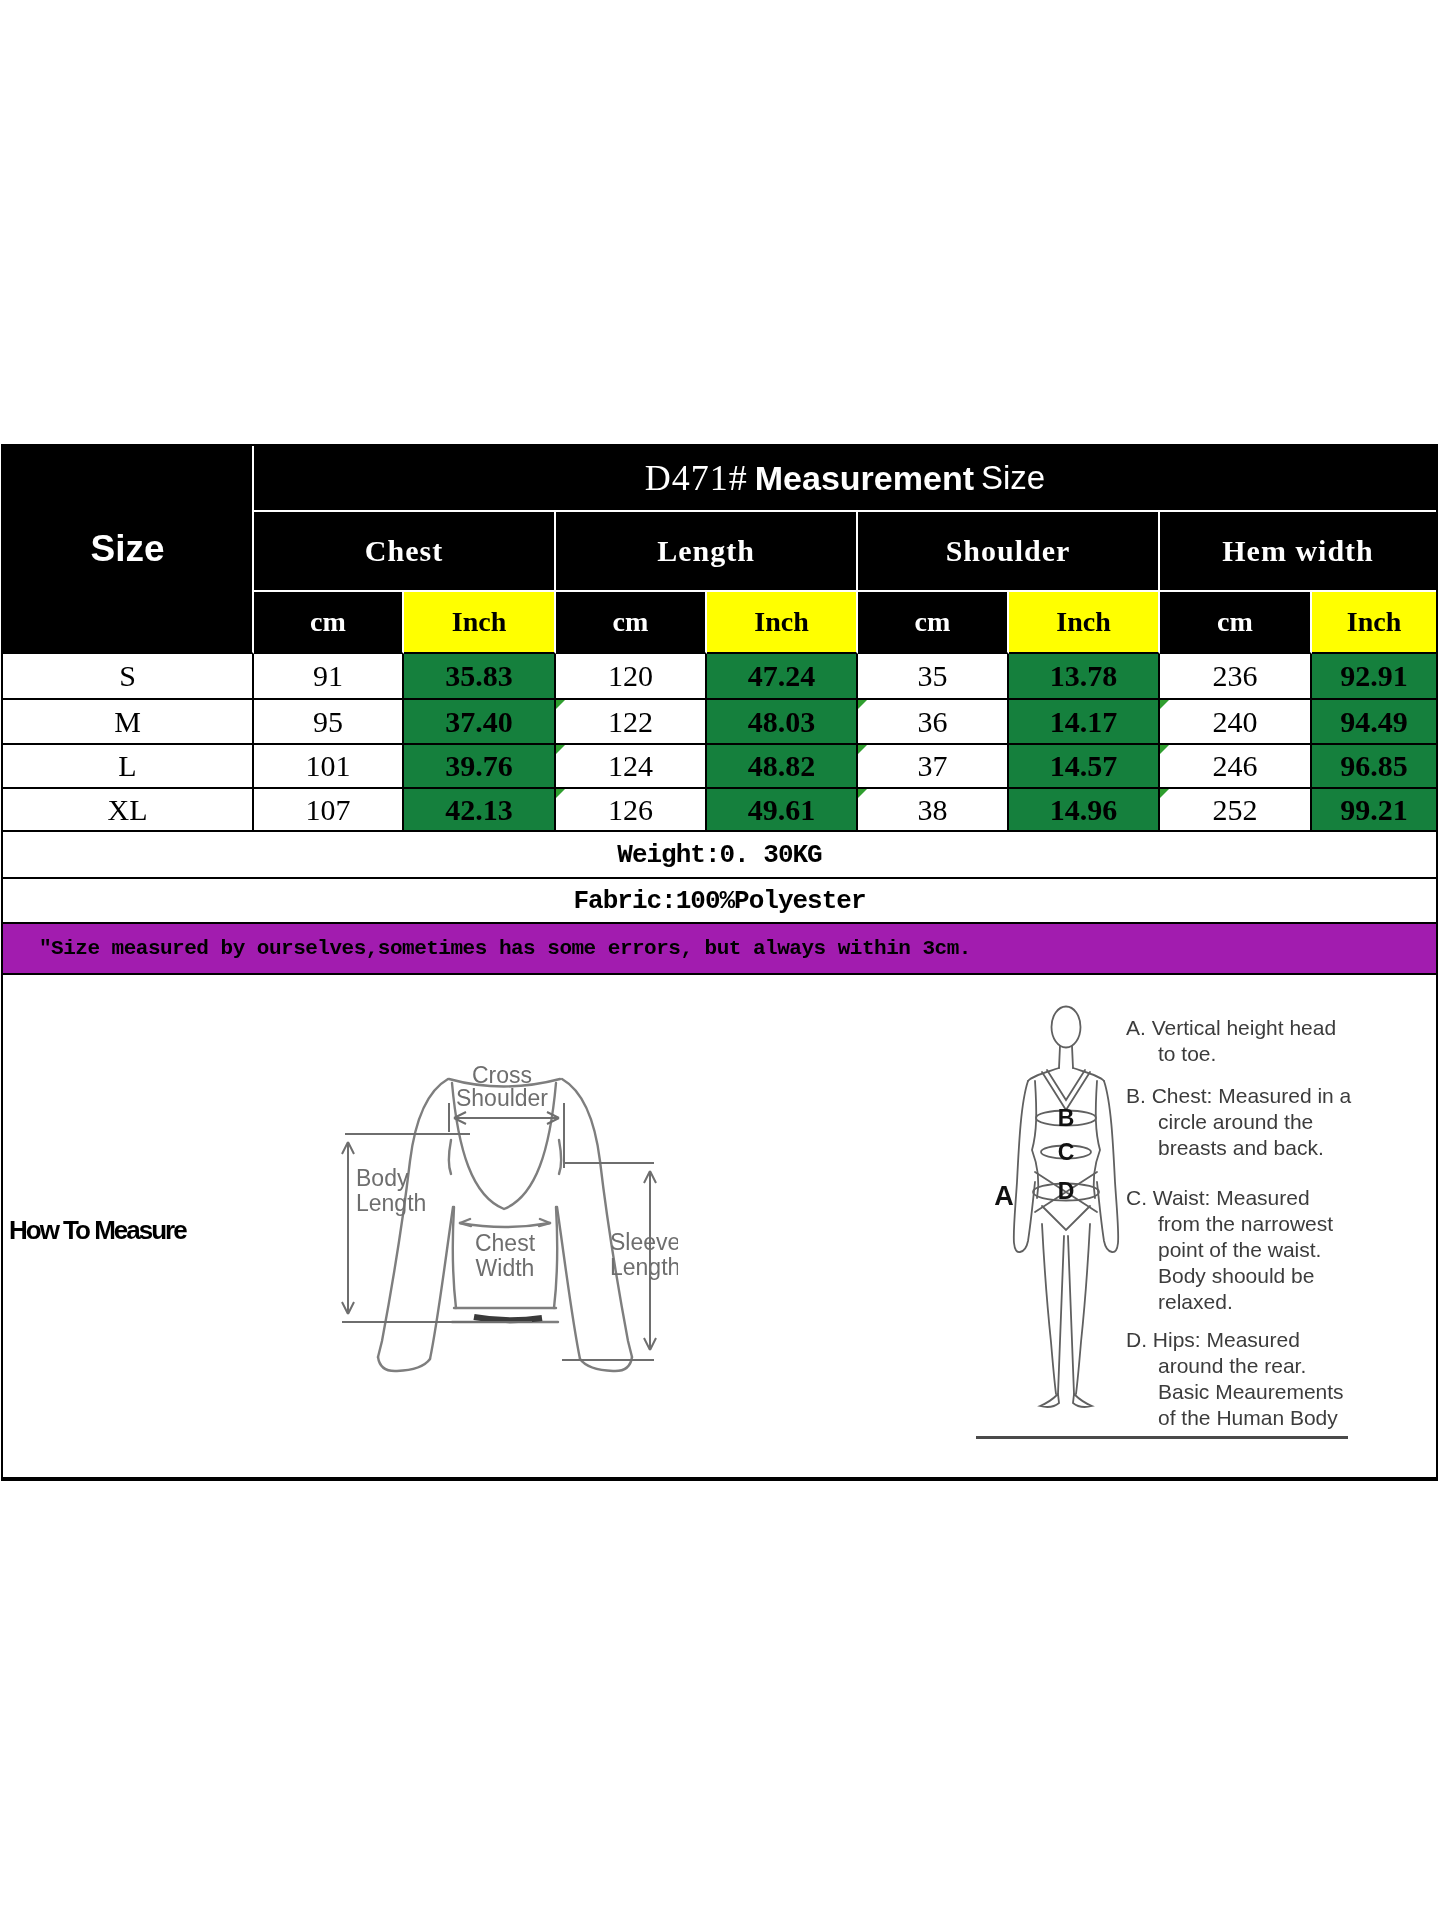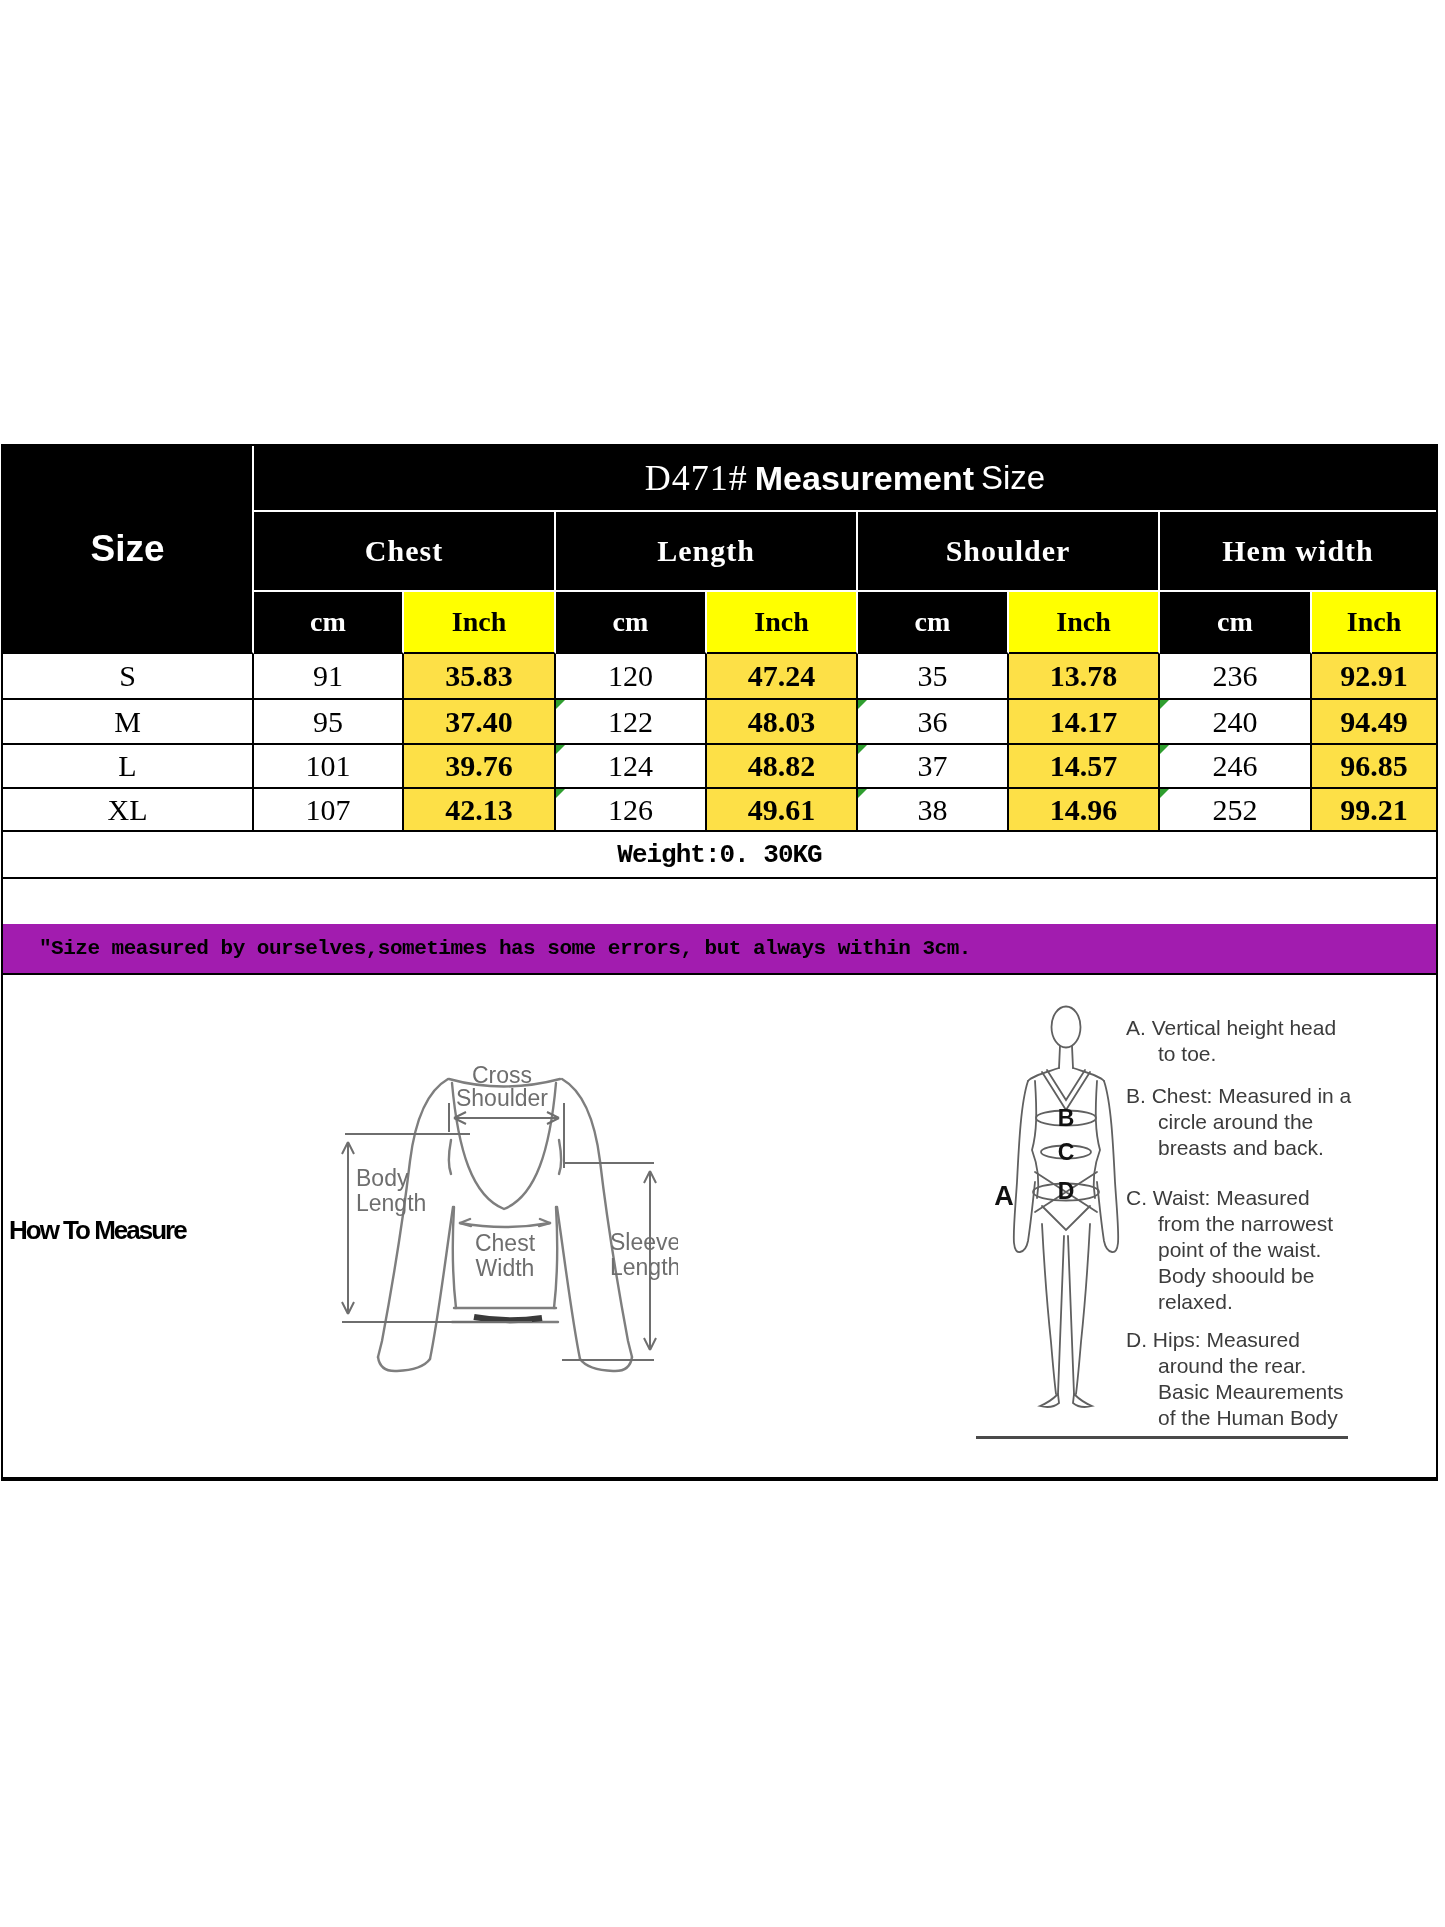--- a/index.html
+++ b/index.html
@@ -21,21 +21,21 @@
   .title-main{font-family:"Liberation Sans",sans-serif;font-weight:bold;font-size:34px;}
   .title-sub{font-family:"Liberation Sans",sans-serif;font-weight:400;font-size:33px;}
   .grp{letter-spacing:1px;}
   .g1{grid-area:2/2/3/4}.g2{grid-area:2/4/3/6}.g3{grid-area:2/6/3/8}.g4{grid-area:2/8/3/10;border-right:none;}
   .unit{font-size:28px;}
   .hy{background:#ffff00;color:#000;}
   .hd.last{border-right:none;}
   .unit{border-bottom:2.5px solid #000;}
   .size-cell{border-bottom:2.5px solid #000;}
   .dc{background:#fff;color:#000;font-size:30px;border-right:2.5px solid #000;border-bottom:2.5px solid #000;}
-  .dy{background:#fde047;font-weight:bold;}
+  .dy{background:#15803d;font-weight:bold;}
   .dc.lastcol{border-right:none;}
   .fullrow{grid-column:1/10;background:#fff;border-bottom:2.5px solid #000;
     font-family:"Liberation Mono",monospace;font-weight:bold;font-size:26px;letter-spacing:-1px;}
   .noterow{grid-column:1/10;background:#a21caf;justify-content:flex-start;padding-left:36px;
     font-family:"Liberation Mono",monospace;font-weight:bold;font-size:21px;letter-spacing:-0.5px;}
   .gt{position:absolute;top:0;left:0;width:0;height:0;
       border-top:9px solid #2f9e2f;border-right:9px solid transparent;}
 
   
   .measure{position:absolute;left:1px;top:975px;width:1437px;height:506px;box-sizing:border-box;
@@ -76,20 +76,21 @@
     <div class="cell hd unit" style="grid-area:3/2/4/3">cm</div>
     <div class="cell hd unit hy" style="grid-area:3/3/4/4">Inch</div>
     <div class="cell hd unit" style="grid-area:3/4/4/5">cm</div>
     <div class="cell hd unit hy" style="grid-area:3/5/4/6">Inch</div>
     <div class="cell hd unit" style="grid-area:3/6/4/7">cm</div>
     <div class="cell hd unit hy" style="grid-area:3/7/4/8">Inch</div>
     <div class="cell hd unit" style="grid-area:3/8/4/9">cm</div>
     <div class="cell hd unit hy last" style="grid-area:3/9/4/10">Inch</div>
 
     <div class="cell fullrow" style="grid-area:8/1/9/10">Weight:0. 30KG</div>
+    <div class="cell fullrow" style="grid-area:9/1/10/10">Fabric:100%Polyester</div>
     <div class="cell noterow" style="grid-area:10/1/11/10;border-bottom:none">″Size measured by ourselves,sometimes has some errors, but always within 3cm.</div>
   <div class="cell dc" style="grid-area: 4 / 1;">S</div>
       <div class="cell dc" style="grid-area: 4 / 2;">91</div>
       <div class="cell dc dy" style="grid-area: 4 / 3;">35.83</div>
       <div class="cell dc" style="grid-area: 4 / 4;">120</div>
       <div class="cell dc dy" style="grid-area: 4 / 5;">47.24</div>
       <div class="cell dc" style="grid-area: 4 / 6;">35</div>
       <div class="cell dc dy" style="grid-area: 4 / 7;">13.78</div>
       <div class="cell dc" style="grid-area: 4 / 8;">236</div>
       <div class="cell dc dy lastcol" style="grid-area: 4 / 9;">92.91</div>

